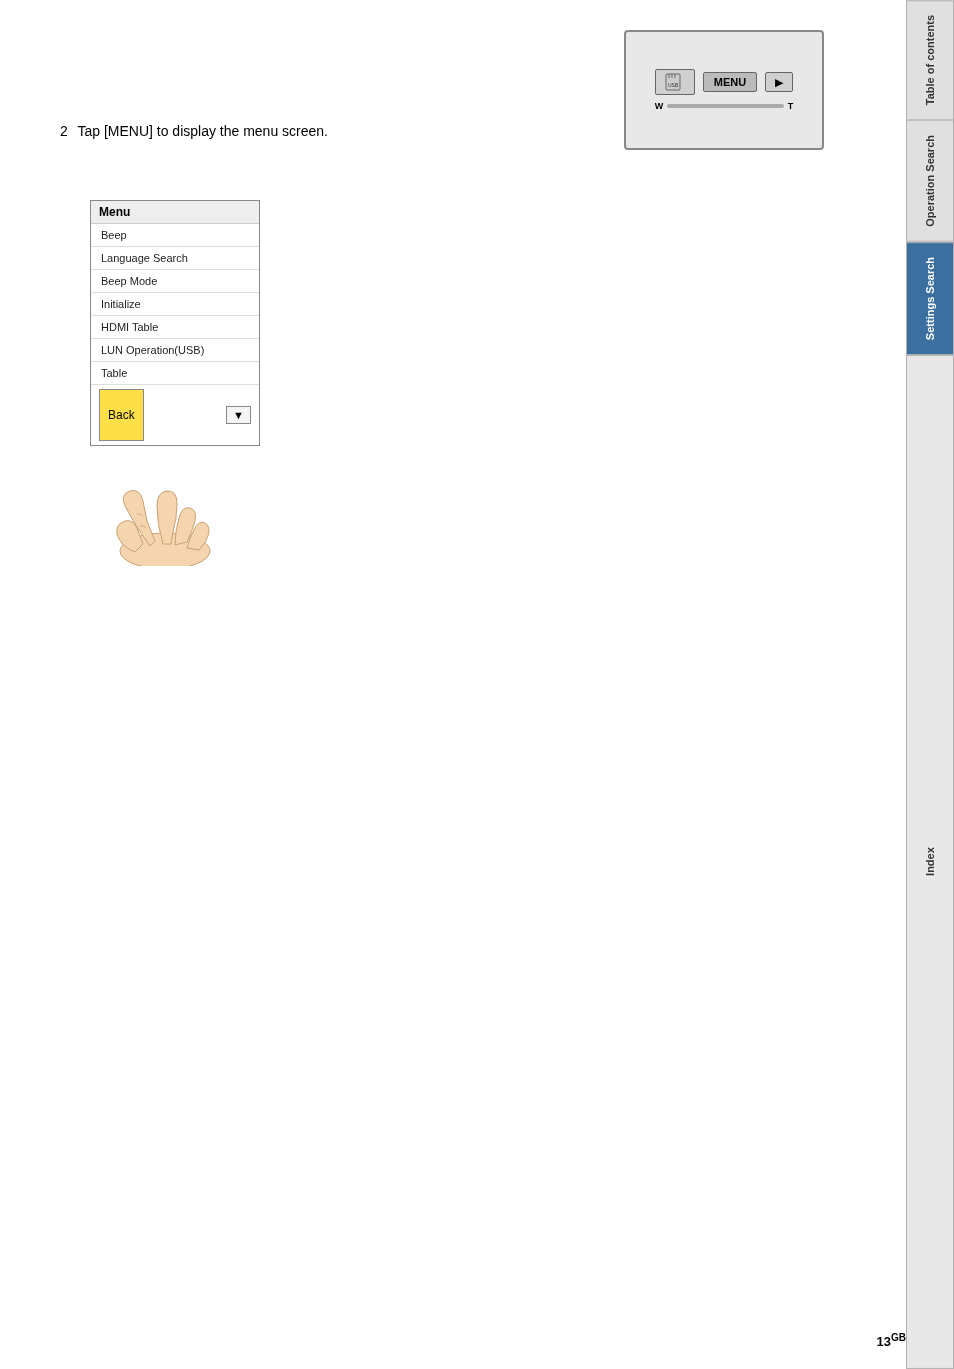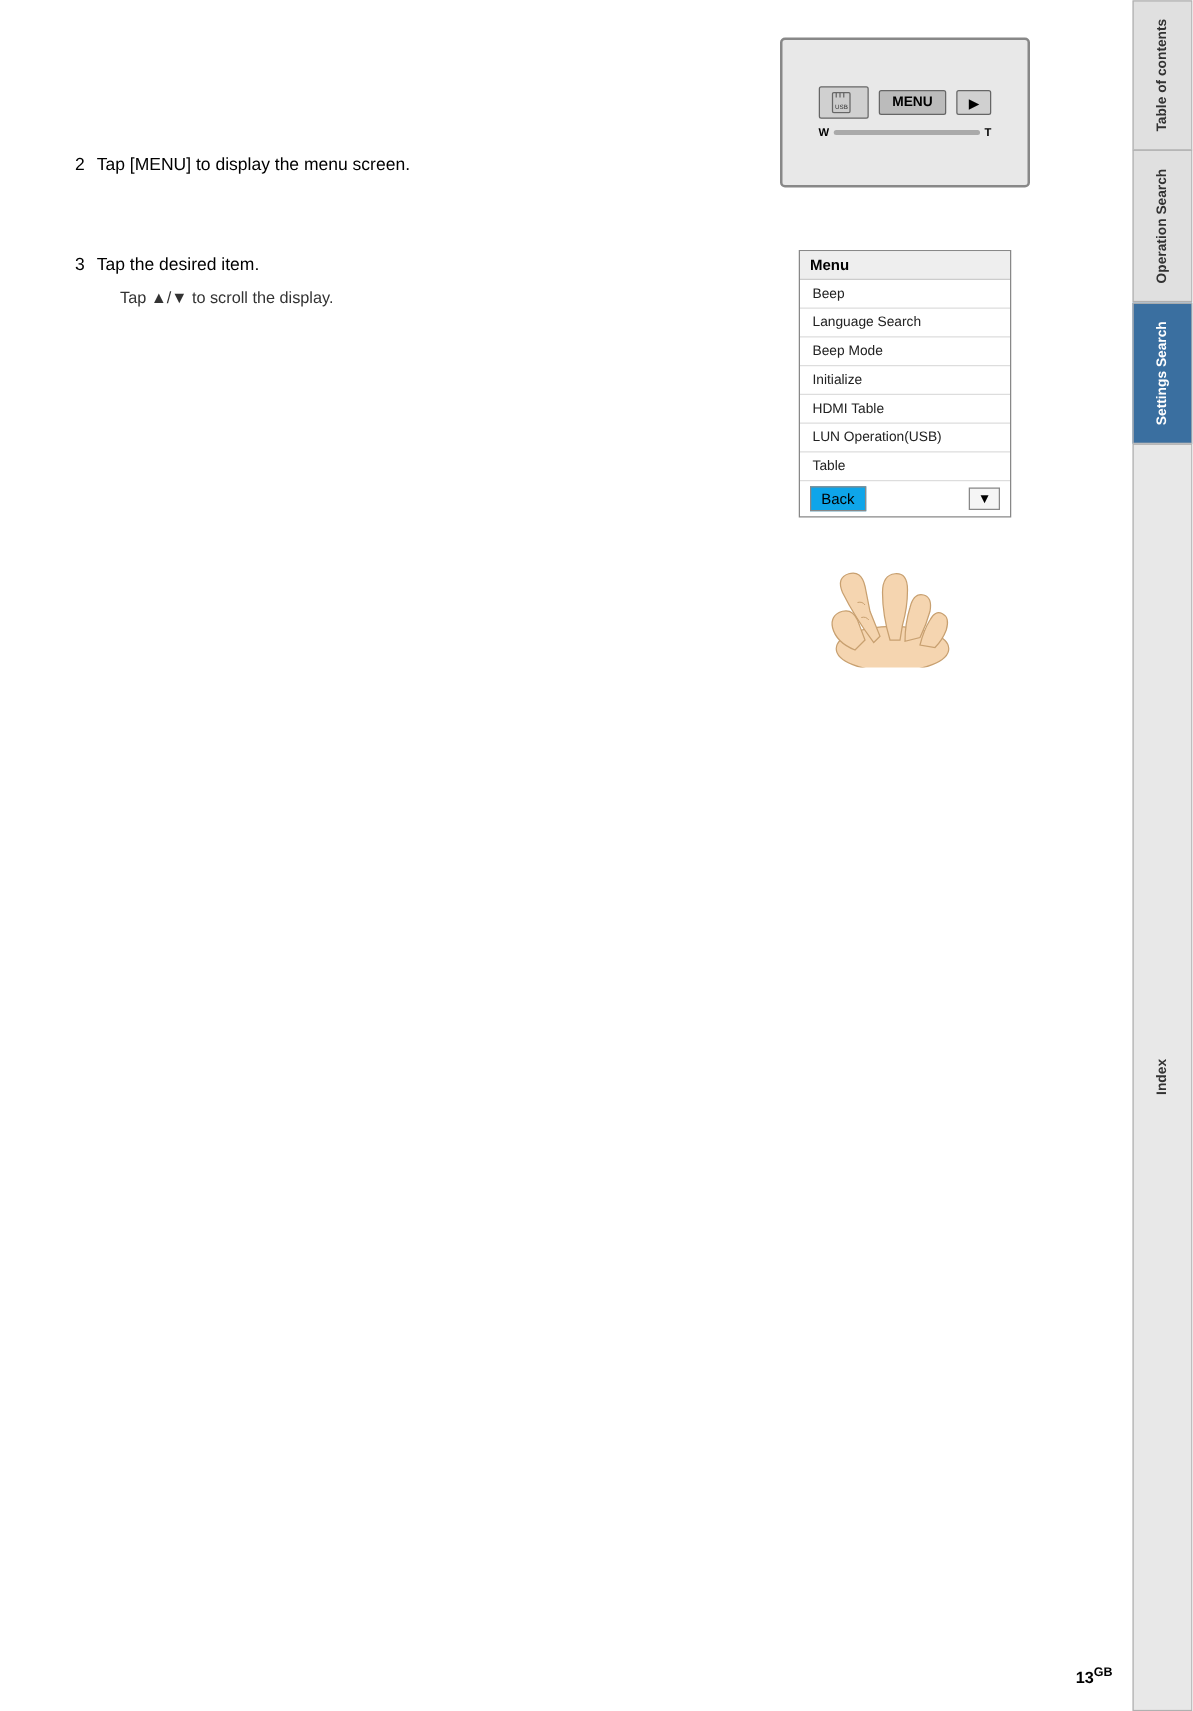--- a/index.html
+++ b/index.html
@@ -105,23 +105,23 @@
     .menu-footer {
       display: flex;
       align-items: center;
       padding: 4px 8px;
       gap: 4px;
       font-size: 12px;
     }
 
     .menu-back-btn {
       border: 1px solid #888;
-      padding: 2px 8px;
+      padding: 18px 8px;
       font-size: 12px;
-      background: #0ea5e9;
+      background: #fde047;
     }
 
     .menu-arrow-btn {
       border: 1px solid #888;
       padding: 2px 6px;
       font-size: 11px;
       background: #f5f5f5;
     }
 
     
@@ -235,21 +235,21 @@
 
     
     .steps-bottom {
       margin-top: 20px;
     }
 
     
     .page-number {
       position: absolute;
       bottom: 20px;
-      right: 64px;
+      right: 48px;
       font-size: 13px;
       font-weight: bold;
     }
 
     .page-gb {
       font-size: 10px;
       vertical-align: super;
     }
 
     
@@ -312,27 +312,20 @@
               <span class="dev-label">W</span>
               <div class="dev-slider"></div>
               <span class="dev-label">T</span>
             </div>
           </div>
         </div>
       </div>
     </div>
 
     <div class="step2-layout">
-      <div class="step2-text-area">
-        <p class="step-text">
-          <span class="step-number">3</span>
-          <span>Tap the desired item.</span>
-        </p>
-        <p class="step-sub">Tap ▲/▼ to scroll the display.</p>
-      </div>
 
       <div class="step-content-right">
 
         <div class="menu-illustration">
           <div class="menu-title-row">Menu</div>
           <div class="menu-row">Beep</div>
           <div class="menu-row">Language Search</div>
           <div class="menu-row">Beep Mode</div>
           <div class="menu-row">Initialize</div>
           <div class="menu-row">HDMI Table</div>

